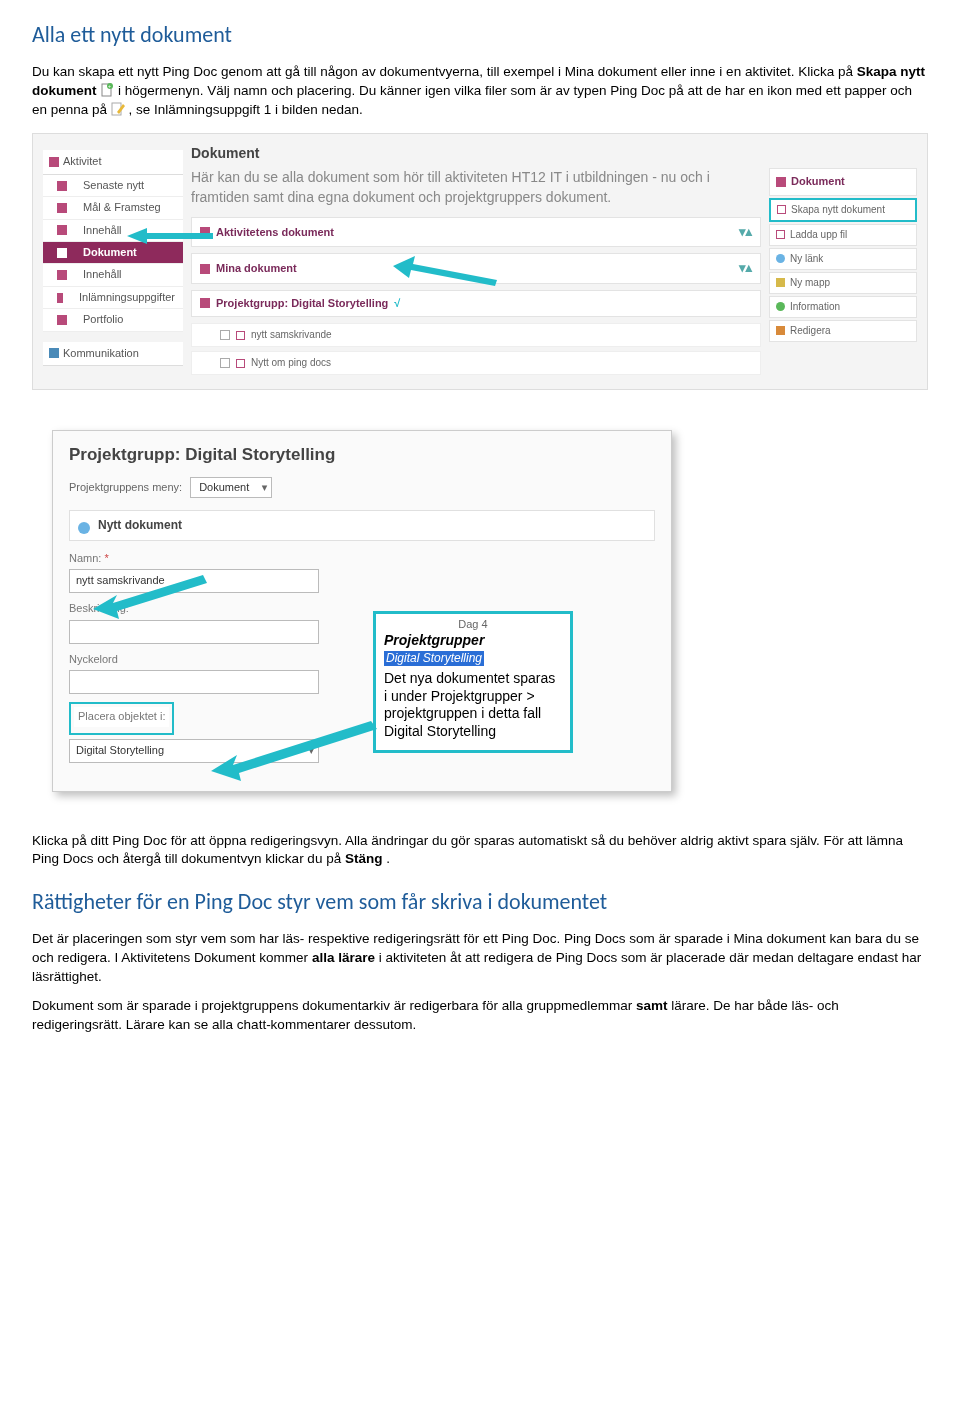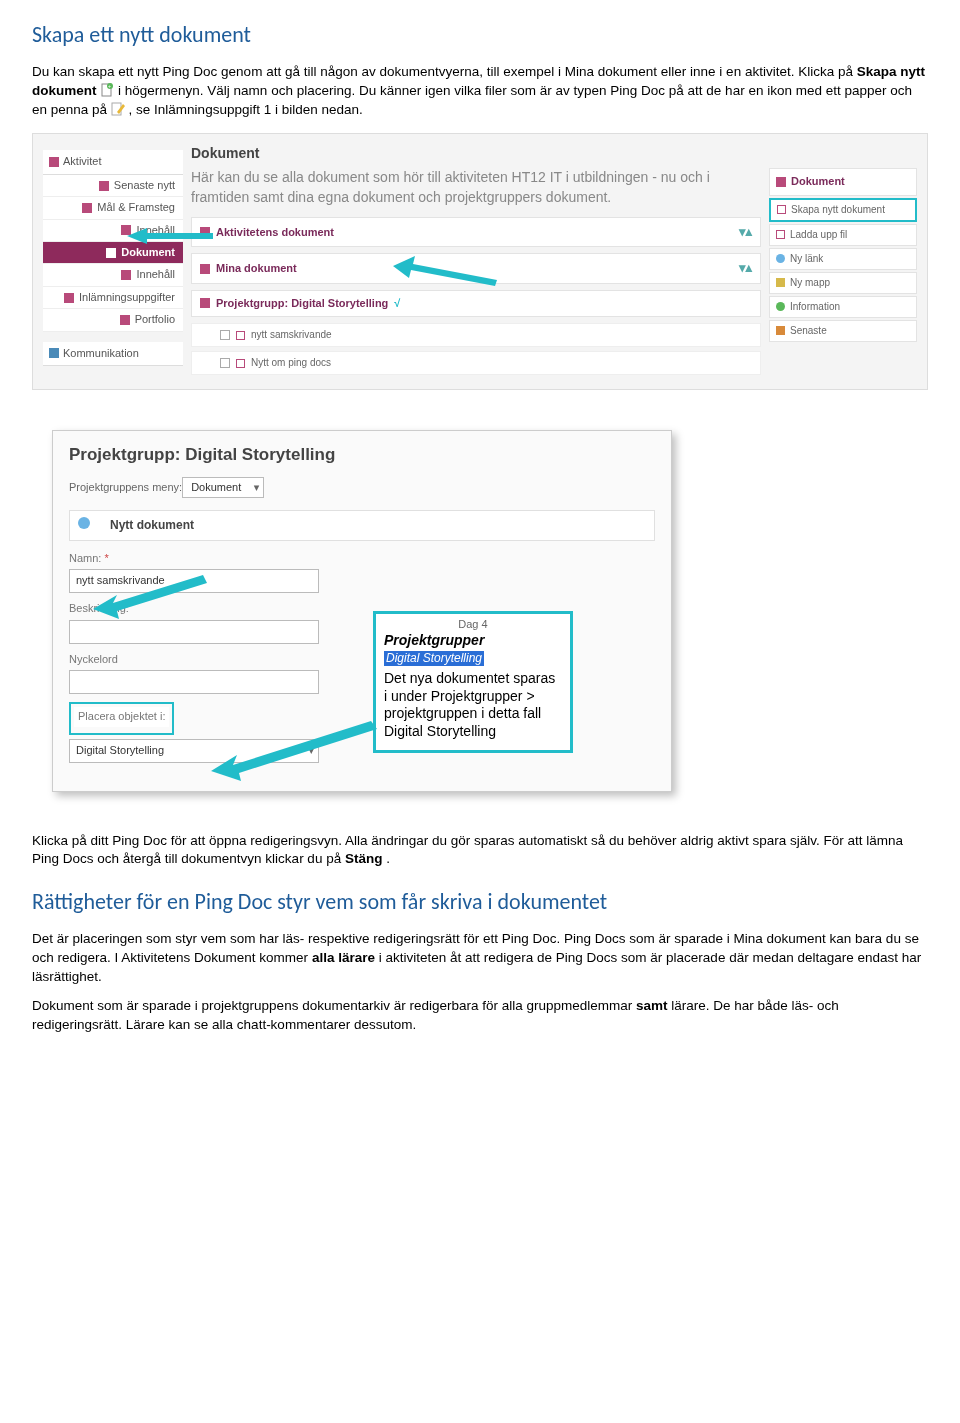--- a/index.html
+++ b/index.html
@@ -37,23 +37,22 @@
   }
   .shot1 { display: flex; padding: 10px; }
   .s1-sidebar { width: 140px; flex: 0 0 140px; font-size: 11px; }
   .s1-sidebar .hdr {
     background: #fff; border-bottom: 1px solid #ddd;
     padding: 4px 6px; margin-top: 6px;
     display: flex; align-items: center; gap: 4px;
   }
   .s1-sidebar .item {
     padding: 3px 8px 3px 14px; background: #fff;
-    display: flex; align-items: center; gap: 5px;
+    display: flex; align-items: center; gap: 16px;
     border-bottom: 1px solid #eee;
-    justify-content: flex-end;
   }
   .s1-sidebar .item.sel {
     background: #8e2a5c; color: #fff; font-weight: 700;
   }
   .mini-icon { width: 10px; height: 10px; background: #b84a7a; display: inline-block; }
   .mini-icon.blue { background: #4a8ab8; }
   .s1-main { flex: 1; padding: 0 8px; }
   .s1-main .title { font-weight: 700; font-size: 14px; color: #444; margin-bottom: 4px; }
   .s1-main .desc { font-size: 14px; color: #888; margin-bottom: 10px; }
   .panel-row {
@@ -93,32 +92,32 @@
     position: relative;
     border: 1px solid #ccc;
     box-shadow: 4px 4px 8px rgba(0,0,0,0.25);
     background: #fafafa;
     padding: 12px 16px 20px;
   }
   .shot2-title {
     font-weight: 700; font-size: 17px; color: #444;
     margin-bottom: 10px;
   }
-  .row-menu { font-size: 11px; color: #666; margin: 4px 0 12px; display: flex; align-items: center; }
+  .row-menu { font-size: 11px; color: #666; margin: 4px 0 12px; display: flex; align-items: center; gap: 8px; }
   .row-menu .sel {
     background: #fff; border: 1px solid #bbb; padding: 2px 22px 2px 8px;
     position: relative; color: #333;
   }
   .row-menu .sel::after {
     content: "▾"; position: absolute; right: 4px; top: 2px; color: #666;
   }
   .newdoc-bar {
     background: #fff; border: 1px solid #e0e0e0;
     padding: 6px 8px; font-weight: 700; color: #444; font-size: 12px;
-    display: flex; align-items: flex-start; gap: 20px; margin-bottom: 10px;
+    display: flex; align-items: flex-end; gap: 8px; margin-bottom: 10px;
   }
   .field-row { margin-bottom: 8px; }
   .field-row label { font-size: 11px; color: #777; display: block; margin-bottom: 3px; }
   .field-row .req { color: #c44; }
   .field-row .inp {
     width: 250px; height: 24px; background: #fff;
     border: 1px solid #bbb; padding: 3px 6px; font-size: 11px; color: #333;
   }
   .placebox {
     border: 2px solid #22bcc9; padding: 3px; display: inline-block;
@@ -137,21 +136,21 @@
   }
 
   
   .cyan-arrow {
     position: absolute;
   }
 </style>
 </head>
 <body>
 
-<h2 class="section-title">Skapa ett nytt dokument</h2>
+<h2 class="section-title">Alla ett nytt dokument</h2>
 
 <p class="body">
   <span>Du kan skapa ett nytt Ping Doc genom att gå till någon av dokumentvyerna, till exempel i Mina dokument eller inne i en aktivitet. Klicka på </span>
   <span class="bold">Skapa nytt dokument</span>
   <span class="inline-icon">
     <svg viewBox="0 0 14 14">
         <rect x="2" y="1" width="9" height="12" fill="#fff" stroke="#888" stroke-width="1"></rect>
         <circle cx="10" cy="3" r="3" fill="#5ab85a"></circle>
         <text x="8" y="5" font-size="5" fill="#fff">+</text>
       </svg>
@@ -258,21 +257,21 @@
       <div class="ritem">
         <span class="tiny folder"></span>
         <span>Ny mapp</span>
       </div>
       <div class="ritem">
         <span class="tiny info"></span>
         <span>Information</span>
       </div>
       <div class="ritem">
         <span class="tiny edit"></span>
-        <span>Senaste</span>
+        <span>Redigera</span>
       </div>
     </div>
 
     <div class="cyan-arrow" style="left:94px;top:90px">
       <svg width="90" height="30">
           <polygon points="0,12 20,4 20,9 86,9 86,15 20,15 20,20" fill="#22bcc9"></polygon>
         </svg>
     </div>
     <div class="cyan-arrow" style="left:360px;top:122px">
       <svg width="110" height="36">

